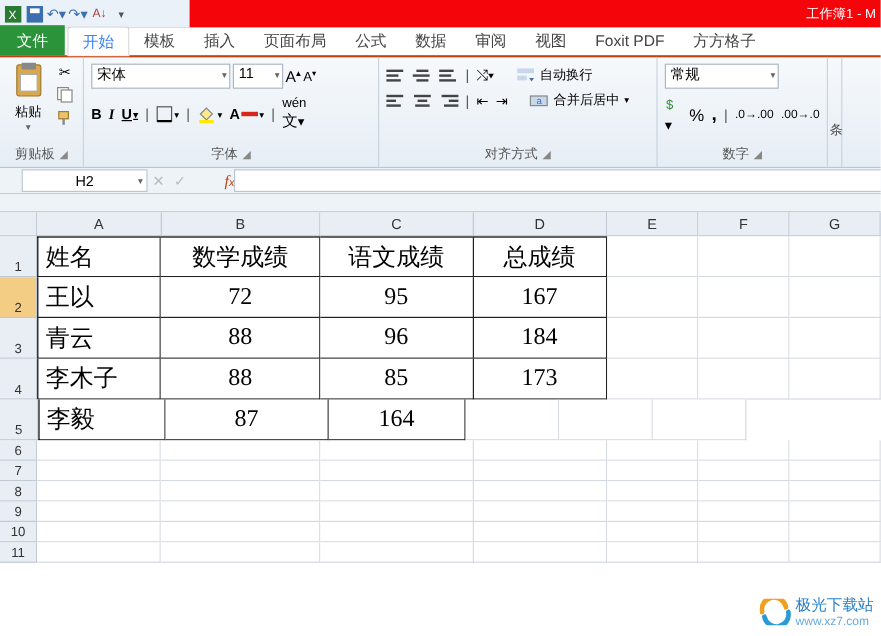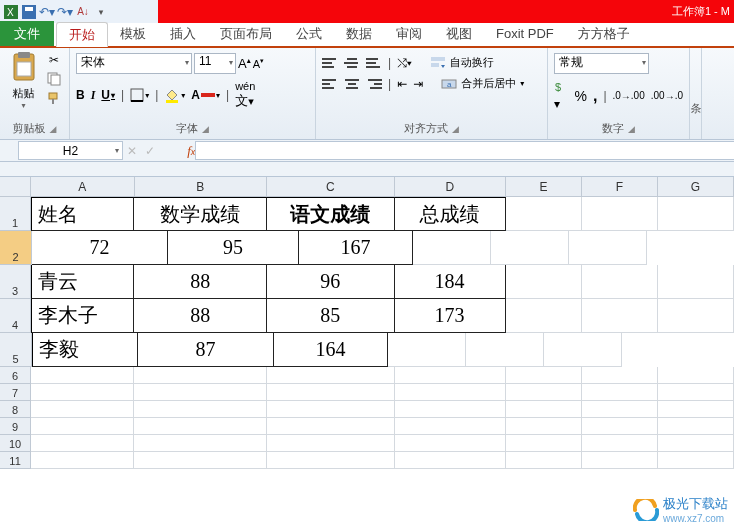--- a/index.html
+++ b/index.html
@@ -6,21 +6,21 @@
 body { width: 734px; height: 530px; background: #fff; overflow: hidden; position: relative; font-size: 12px; }
 
 .titlebar { height: 23px; background: #f5050a; display: flex; align-items: center; }
 .titlebar-left { width: 158px; height: 23px; background: #eaf1f9; display: flex; align-items: center; padding: 0 3px; gap: 2px; }
 .titlebar-left .tico { width: 16px; height: 16px; display: flex; align-items: center; justify-content: center; }
 .titlebar-right { flex: 1; display: flex; justify-content: flex-end; align-items: center; color: #fff; font-size: 11px; padding-right: 4px; }
 
 .tabs { height: 25px; background: #fff; border-bottom: 2px solid #c2410c; display: flex; align-items: flex-end; }
 .tab { padding: 4px 12px 4px; font-size: 13px; color: #444; cursor: pointer; height: 25px; display: flex; align-items: center; }
 .tab.file { background: #2b943b; color: #fff; font-size: 13px; padding: 4px 14px; margin-right: 2px; }
-.tab.active { background: #fff; border: 1px solid #ccc; border-bottom: 1px solid #fff; border-radius: 3px 3px 0 0; margin-bottom: -1px; color: #b91c1c; }
+.tab.active { background: #fff; border: 1px solid #ccc; border-bottom: 1px solid #fff; border-radius: 3px 3px 0 0; margin-bottom: -1px; color: #3b82f6; }
 
 .ribbon { height: 92px; background: linear-gradient(#f6f9fc, #e6edf4); border-bottom: 1px solid #b8c6d6; display: flex; }
 .group { border-right: 1px solid #c9d4df; padding: 2px 6px; display: flex; flex-direction: column; justify-content: space-between; }
 .group-body { flex: 1; display: flex; gap: 4px; }
 .group-label { text-align: center; font-size: 11px; color: #555; padding-bottom: 1px; display: flex; justify-content: center; align-items: center; gap: 4px; }
 .group-label .launcher { font-size: 9px; color: #888; }
 
 .paste-box { display: flex; flex-direction: column; align-items: center; width: 36px; padding-top: 2px; }
 .paste-side { display: flex; flex-direction: column; gap: 3px; padding-top: 2px; }
 .little { width: 18px; height: 16px; display: flex; align-items: center; justify-content: center; }
@@ -307,28 +307,29 @@
       <div class="ch" style="width: 114px;">D</div>
       <div class="ch" style="width: 78px;">E</div>
       <div class="ch" style="width: 78px;">F</div>
       <div class="ch" style="width: 78px;">G</div>
     </div>
   <div class="rows">
       <div class="row" style="height: 34px;">
         <div class="rh">1</div>
         <div class="cell header ih thick-l thick-t" style="width: 106px; height: 34px;">姓名</div>
         <div class="cell header center ih thick-t" style="width: 136px; height: 34px;">数学成绩</div>
-        <div class="cell header center ih thick-t" style="width: 131px; height: 34px; font-weight: bold;">语文成绩</div>
+        <div class="cell header center ih thick-t" style="width: 131px; height: 34px;">语文成绩</div>
         <div class="cell header center ih thick-r thick-t" style="width: 114px; height: 34px;">总成绩</div>
         <div class="cell" style="width: 78px; height: 34px; font-size: 12px;"></div>
         <div class="cell" style="width: 78px; height: 34px; font-size: 12px;"></div>
         <div class="cell" style="width: 78px; height: 34px; font-size: 12px;"></div>
       </div>
       <div class="row" style="height: 34px;">
         <div class="rh sel-row">2</div>
+        <div class="cell ih thick-l" style="width: 106px; height: 34px;">王以</div>
         <div class="cell center ih" style="width: 136px; height: 34px;">72</div>
         <div class="cell center ih" style="width: 131px; height: 34px;">95</div>
         <div class="cell center ih thick-r" style="width: 114px; height: 34px;">167</div>
         <div class="cell" style="width: 78px; height: 34px; font-size: 12px;"></div>
         <div class="cell" style="width: 78px; height: 34px; font-size: 12px;"></div>
         <div class="cell" style="width: 78px; height: 34px; font-size: 12px;"></div>
       </div>
       <div class="row" style="height: 34px;">
         <div class="rh">3</div>
         <div class="cell ih thick-l" style="width: 106px; height: 34px;">青云</div>

